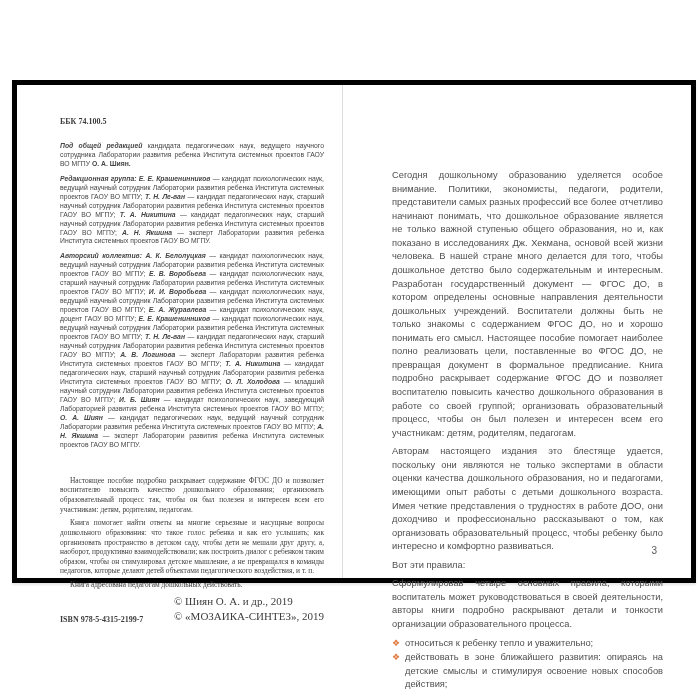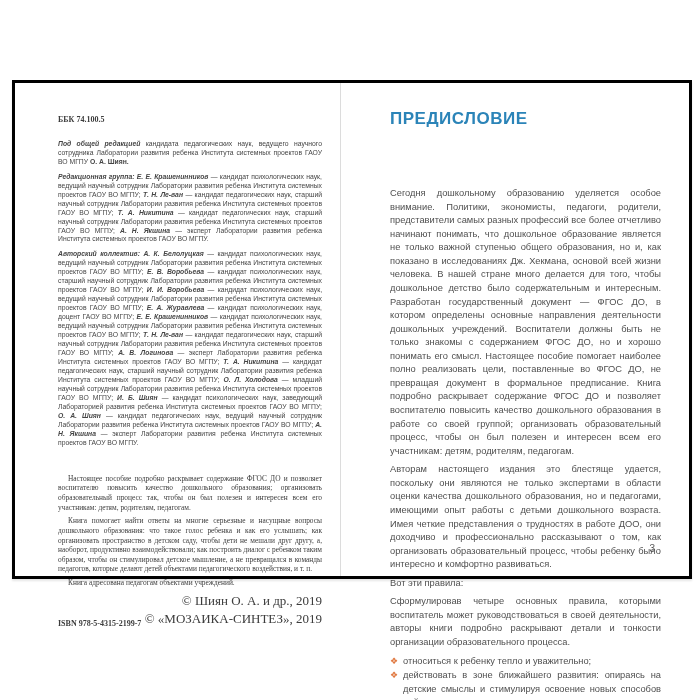--- a/index.html
+++ b/index.html
@@ -4,21 +4,21 @@
 <style>
   html,body{margin:0;padding:0;}
   body{
     width:700px;height:700px;background:#ffffff;
     font-family:"Liberation Sans", sans-serif;
     position:relative;overflow:hidden;
   }
   .book{
     position:absolute;left:12px;top:80px;width:674px;height:493px;
     background:#ffffff;
-    border:3px solid #000000;
+    border:5px solid #000000;
     box-shadow:0 2px 2px rgba(0,0,0,0.10);
     display:flex;
   }
   .page{box-sizing:border-box;background:#fff;position:relative;}
   .left-page{
     width:326px;flex:0 0 326px;
     border-right:1px solid #dcdcdc;
     padding:32px 18px 46px 43px;
     display:flex;flex-direction:column;
     color:#454545;
@@ -44,21 +44,21 @@
     font-size:7.4px;line-height:1.3;text-align:justify;
     margin-top:20px;color:#3c3c3c;
   }
   .annotation p{margin:0 0 4px 0;text-indent:10px;}
   .isbn-row{
     margin-top:auto;
     display:flex;justify-content:space-between;align-items:flex-end;
     font-family:"Liberation Serif",serif;color:#3c3c3c;
   }
   .isbn{font-size:8px;font-weight:bold;text-align:center;}
-  .copyright{font-size:13px;line-height:1.4;text-align:right;}
+  .copyright{font-size:11px;line-height:1.4;text-align:left;}
   
   .preface-title{
     margin:0;
     font-size:17px;font-weight:bold;letter-spacing:0.5px;
     color:var(--heading-color,#2b84b8);
   }
   .preface-body{
     margin-top:58px;
     font-size:9.3px;line-height:1.46;text-align:justify;
   }
@@ -91,34 +91,33 @@
     <p><span class="b i">Под общей редакцией </span><span>кандидата педагогических наук, ведущего научного сотрудника Лаборатории развития ребенка Института системных проектов ГАОУ ВО МГПУ </span><span class="b">О. А. Шиян.</span></p>
         <p><span class="b i">Редакционная группа: </span><span class="b i">Е. Е. Крашенинников</span><span> — кандидат психологических наук, ведущий научный сотрудник Лаборатории развития ребенка Института системных проектов ГАОУ ВО МГПУ; </span><span class="b i">Т. Н. Ле-ван</span><span> — кандидат педагогических наук, старший научный сотрудник Лаборатории развития ребенка Института системных проектов ГАОУ ВО МГПУ; </span><span class="b i">Т. А. Никитина</span><span> — кандидат педагогических наук, старший научный сотрудник Лаборатории развития ребенка Института системных проектов ГАОУ ВО МГПУ; </span><span class="b i">А. Н. Якшина</span><span> — эксперт Лаборатории развития ребенка Института системных проектов ГАОУ ВО МГПУ.</span></p>
         <p><span class="b i">Авторский коллектив: </span><span class="b i">А. К. Белолуцкая</span><span> — кандидат психологических наук, ведущий научный сотрудник Лаборатории развития ребенка Института системных проектов ГАОУ ВО МГПУ; </span><span class="b i">Е. В. Воробьева</span><span> — кандидат психологических наук, старший научный сотрудник Лаборатории развития ребенка Института системных проектов ГАОУ ВО МГПУ; </span><span class="b i">И. И. Воробьева</span><span> — кандидат психологических наук, ведущий научный сотрудник Лаборатории развития ребенка Института системных проектов ГАОУ ВО МГПУ; </span><span class="b i">Е. А. Журавлева</span><span> — кандидат психологических наук, доцент ГАОУ ВО МГПУ; </span><span class="b i">Е. Е. Крашенинников</span><span> — кандидат психологических наук, ведущий научный сотрудник Лаборатории развития ребенка Института системных проектов ГАОУ ВО МГПУ; </span><span class="b i">Т. Н. Ле-ван</span><span> — кандидат педагогических наук, старший научный сотрудник Лаборатории развития ребенка Института системных проектов ГАОУ ВО МГПУ; </span><span class="b i">А. В. Логинова</span><span> — эксперт Лаборатории развития ребенка Института системных проектов ГАОУ ВО МГПУ; </span><span class="b i">Т. А. Никитина</span><span> — кандидат педагогических наук, старший научный сотрудник Лаборатории развития ребенка Института системных проектов ГАОУ ВО МГПУ; </span><span class="b i">О. Л. Холодова</span><span> — младший научный сотрудник Лаборатории развития ребенка Института системных проектов ГАОУ ВО МГПУ; </span><span class="b i">И. Б. Шиян</span><span> — кандидат психологических наук, заведующий Лабораторией развития ребенка Института системных проектов ГАОУ ВО МГПУ; </span><span class="b i">О. А. Шиян</span><span> — кандидат педагогических наук, ведущий научный сотрудник Лаборатории развития ребенка Института системных проектов ГАОУ ВО МГПУ; </span><span class="b i">А. Н. Якшина</span><span> — эксперт Лаборатории развития ребенка Института системных проектов ГАОУ ВО МГПУ.</span></p>
       </div>
 
 
     <div class="annotation">
 
     <p>Настоящее пособие подробно раскрывает содержание ФГОС ДО и позволяет воспитателю повысить качество дошкольного образования; организовать образовательный процесс так, чтобы он был полезен и интересен всем его участникам: детям, родителям, педагогам.</p>
         <p>Книга помогает найти ответы на многие серьезные и насущные вопросы дошкольного образования: что такое голос ребенка и как его услышать; как организовать пространство в детском саду, чтобы дети не мешали друг другу, а, наоборот, продуктивно взаимодействовали; как построить диалог с ребенком таким образом, чтобы он стимулировал детское мышление, а не превращался в команды педагогов, которые делают детей объектами педагогического воздействия, и т. п.</p>
-        <p>Книга адресована педагогам объектами учреждений.</p>
+        <p>Книга адресована педагогам дошкольных действовать.</p>
       </div>
 
     <div class="isbn-row">
       <div class="isbn">ISBN 978-5-4315-2199-7</div>
       <div class="copyright">
         <div>© Шиян О. А. и др., 2019</div>
         <div>© «МОЗАИКА-СИНТЕЗ», 2019</div>
       </div>
     </div>
   </div>
 
   <div class="page right-page">
-    <h1 class="preface-title">ПРЕДИСЛОВИЕ</h1>
 
     <div class="preface-body">
       <div>
 
       <p>Сегодня дошкольному образованию уделяется особое внимание. Политики, экономисты, педагоги, родители, представители самых разных профессий все более отчетливо начинают понимать, что дошкольное образование является не только важной ступенью общего образования, но и, как показано в исследованиях Дж. Хекмана, основой всей жизни человека. В нашей стране много делается для того, чтобы дошкольное детство было содержательным и интересным. Разработан государственный документ — ФГОС ДО, в котором определены основные направления деятельности дошкольных учреждений. Воспитатели должны быть не только знакомы с содержанием ФГОС ДО, но и хорошо понимать его смысл. Настоящее пособие помогает наиболее полно реализовать цели, поставленные во ФГОС ДО, не превращая документ в формальное предписание. Книга подробно раскрывает содержание ФГОС ДО и позволяет воспитателю повысить качество дошкольного образования в работе со своей группой; организовать образовательный процесс, чтобы он был полезен и интересен всем его участникам: детям, родителям, педагогам.</p>
           <p>Авторам настоящего издания это блестяще удается, поскольку они являются не только экспертами в области оценки качества дошкольного образования, но и педагогами, имеющими опыт работы с детьми дошкольного возраста. Имея четкие представления о трудностях в работе ДОО, они доходчиво и профессионально рассказывают о том, как организовать образовательный процесс, чтобы ребенку было интересно и комфортно развиваться.</p>
           <p>Вот эти правила:</p>
           <p>Сформулировав четыре основных правила, которыми воспитатель может руководствоваться в своей деятельности, авторы книги подробно раскрывают детали и тонкости организации образовательного процесса.</p>
         </div>
 

